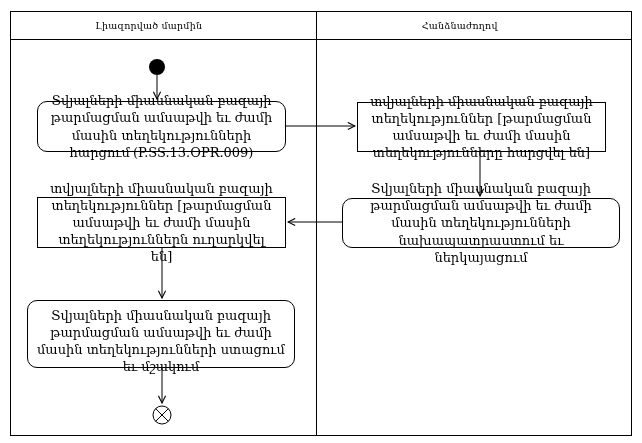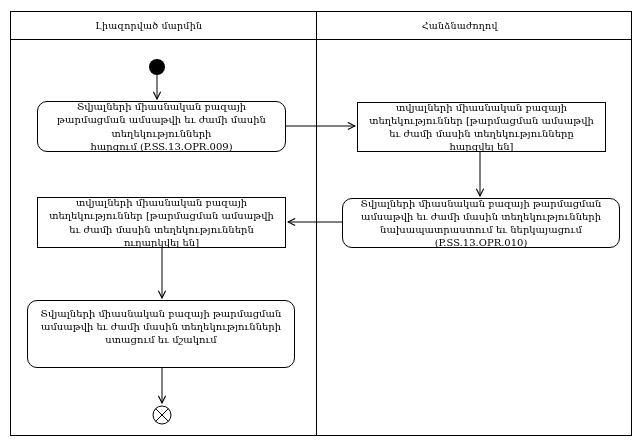--- a/index.html
+++ b/index.html
@@ -55,21 +55,21 @@
   .header-cell.right { width: 380px; }
   .node {
     position: absolute;
     border: 1px solid #000;
     background: #ffffff;
     box-sizing: border-box;
     display: flex;
     align-items: center;
     justify-content: center;
     text-align: center;
-    font-size: 10px;
+    font-size: 13px;
     line-height: 1.32;
     padding: 3px 8px;
   }
   .node.rounded { border-radius: 10px; }
   .node.top-align { align-items: flex-start; padding-top: 6px; }
   .code-block  { display: block; }
   .code-inline { margin-left: 3px; }
   .overlay {
     position: absolute;
     left: 0;
@@ -100,21 +100,20 @@
 
   <div class="node" style="left:357px; top:102px; width:249px; height:50px;">
     <div class="node-text">
       <span>տվյալների միասնական բազայի տեղեկություններ [թարմացման ամսաթվի եւ ժամի մասին տեղեկությունները հարցվել են]</span>
     </div>
   </div>
 
   <div class="node rounded" style="left:342px; top:198px; width:278px; height:50px;">
     <div class="node-text">
       <span>Տվյալների միասնական բազայի թարմացման ամսաթվի եւ ժամի մասին տեղեկությունների նախապատրաստում եւ ներկայացում</span>
-      <span class="code-block">(P.SS.13.OPR.010)</span>
     </div>
   </div>
 
   <div class="node" style="left:37px; top:197px; width:249px; height:51px;">
     <div class="node-text">
       <span>տվյալների միասնական բազայի տեղեկություններ [թարմացման ամսաթվի եւ ժամի մասին տեղեկություններն ուղարկվել են]</span>
     </div>
   </div>
 
   <div class="node rounded top-align" style="left:27px; top:300px; width:268px; height:68px;">

